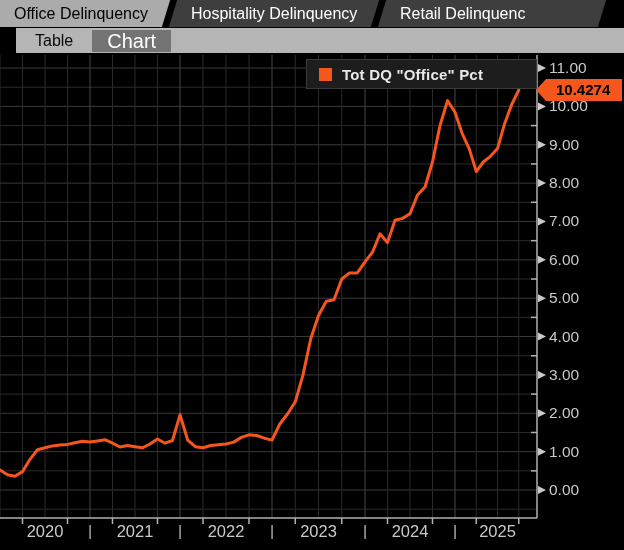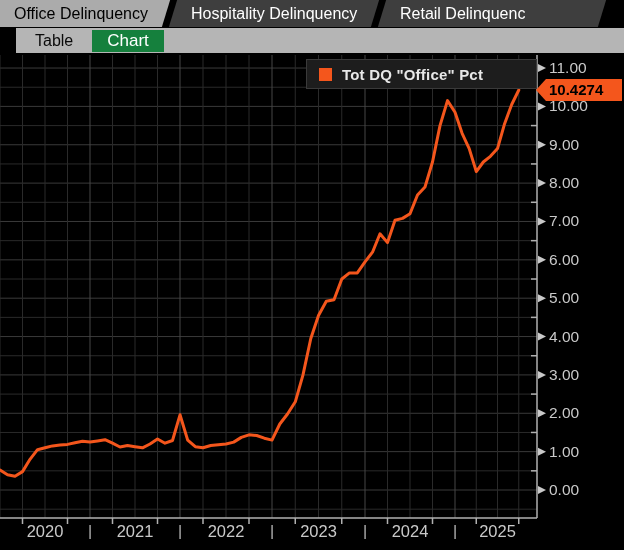--- a/index.html
+++ b/index.html
@@ -27,41 +27,41 @@
   
   .subnav{
     position:absolute;left:16px;top:27px;width:624px;height:26px;
     background:#b5b5b5;display:flex;align-items:center;
     border-top:1px solid #000;
   }
   .subnav .table-btn{
     margin-left:15px;color:#0a0a0a;font-size:16px;padding:1px 4px;
   }
   .subnav .chart-btn{
-    margin-left:15px;background:#15803d;color:#fff;font-size:17px;
+    margin-left:15px;background:#737373;color:#fff;font-size:20px;
     padding:1px 15px;height:22px;line-height:20px;
   }
   
   .chart-wrap{
     position:absolute;left:0;top:53px;width:624px;height:497px;background:#000;
   }
   .legend{
     position:absolute;left:306px;top:6px;width:231px;height:30px;
     background:#1d1d1d;border:1px solid #3a3a3a;
     display:flex;align-items:center;
   }
   .legend .swatch{width:13px;height:13px;margin-left:12px;background:#f4561c;}
   .legend .legend-text{
     margin-left:10px;color:#e8e8e8;font-size:15px;font-weight:bold;
     letter-spacing:.2px;white-space:nowrap;
   }
   .badge{
     position:absolute;left:536px;top:29px;width:86px;height:22px;
     background:#f4561c;color:#000;font-size:15px;font-weight:bold;
-    line-height:22px;padding-left:13px;
+    line-height:22px;padding-left:20px;
     clip-path:polygon(0 50%,10px 0,100% 0,100% 100%,10px 100%);
   }
   svg text{font-family:"Liberation Sans",sans-serif;}
 </style>
 </head>
 <body>
 
 <div id="app">
 
   <div class="tabbar">

